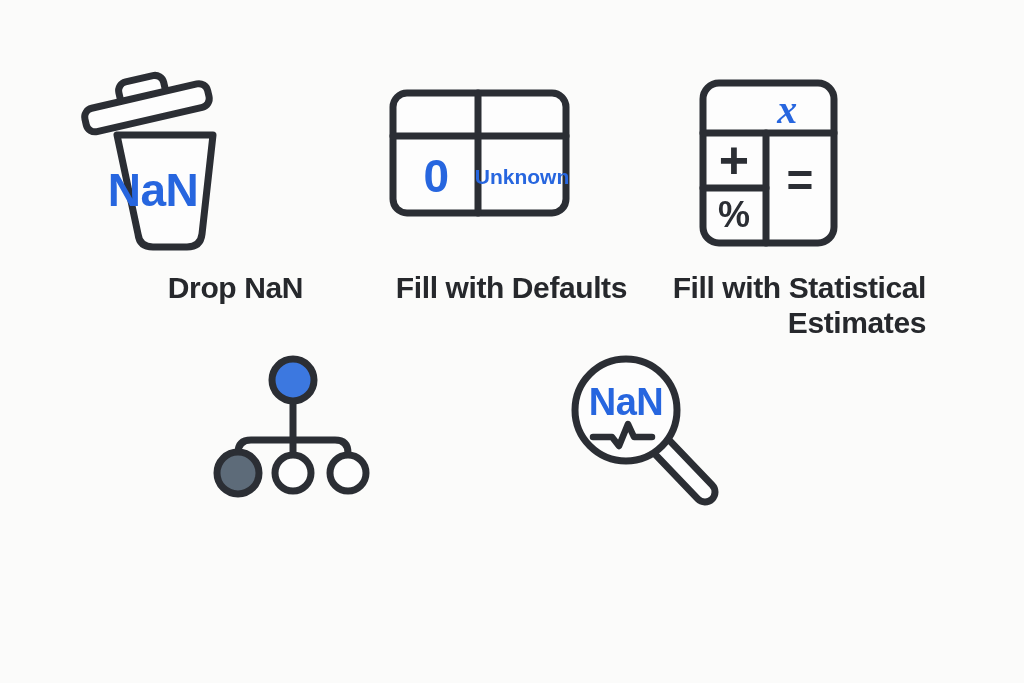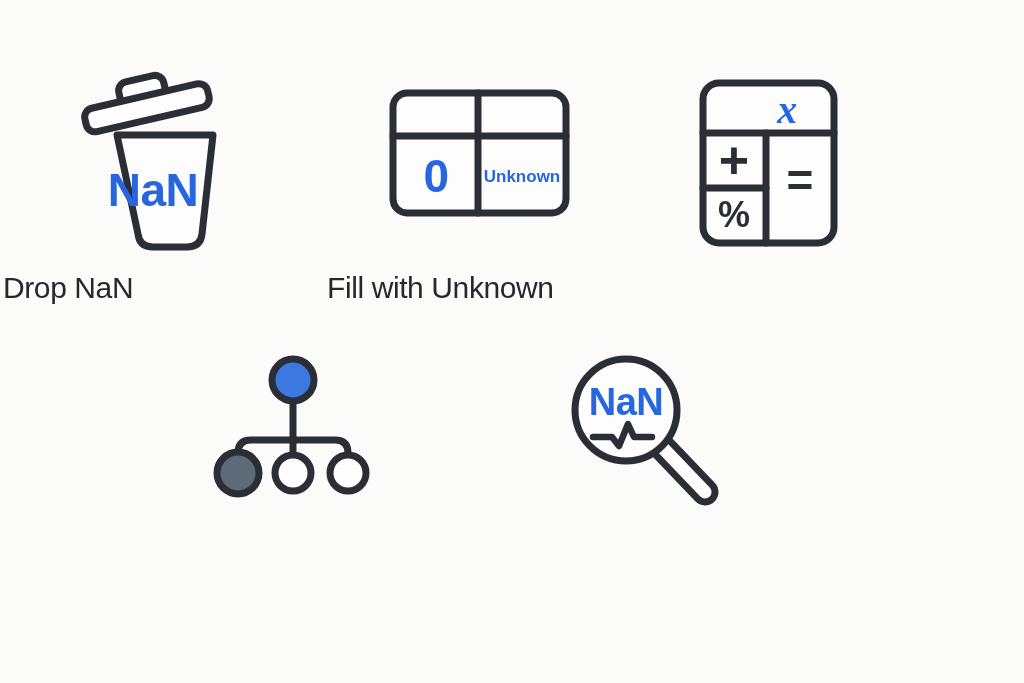--- a/index.html
+++ b/index.html
@@ -20,22 +20,22 @@
   .icon-text {
     position:absolute; transform:translate(-50%,-50%);
     color:var(--accent-blue); font-weight:bold; white-space:nowrap;
     letter-spacing:-0.5px;
   }
   .dark-sym {
     position:absolute; transform:translate(-50%,-50%);
     color:var(--ink); font-weight:bold; white-space:nowrap;
   }
   .label {
-    position:absolute; width:300px; text-align:left;
-    font-size:30px; font-weight:400; line-height:35px;
+    position:absolute; width:300px; text-align:right;
+    font-size:30px; font-weight:700; line-height:35px;
     color:var(--label-text); white-space:pre-line; letter-spacing:-0.4px;
   }
 </style>
 </head>
 <body>
 
 <div class="canvas">
 
   <div class="icon-box" style="left:75px; top:72px; width:150px; height:185px;">
     <svg width="150" height="185" viewBox="0 0 150 185">
@@ -49,36 +49,38 @@
   </div>
   <div class="label" style="left:3px; top:270px;">Drop NaN</div>
 
   <div class="icon-box" style="left:385px; top:85px; width:190px; height:135px;">
     <svg width="190" height="135" viewBox="0 0 190 135">
       <rect class="ink-stroke white-fill" x="8" y="8" width="173" height="120" rx="14"></rect>
       <line class="ink-stroke" x1="93" y1="8" x2="93" y2="128"></line>
       <line class="ink-stroke" x1="8" y1="51" x2="181" y2="51"></line>
     </svg>
     <span class="icon-text" style="left:51px; top:91px; font-size:46px;">0</span>
-    <span class="icon-text" style="left:137px; top:92px; font-size:17px; letter-spacing:0;">Unknown</span>
+    <span class="icon-text" style="left:137px; top:92px; font-size:21px; letter-spacing:0;">Unknown</span>
   </div>
-  <div class="label" style="left:327px; top:270px;">Fill with Unknown</div>
+  <div class="label" style="left:327px; top:270px;">Fill with Defaults</div>
 
   <div class="icon-box" style="left:695px; top:75px; width:150px; height:175px;">
     <svg width="150" height="175" viewBox="0 0 150 175">
       <rect class="ink-stroke white-fill" x="8" y="8" width="131" height="160" rx="16"></rect>
       <line class="ink-stroke" x1="8" y1="58" x2="139" y2="58"></line>
       <line class="ink-stroke" x1="71" y1="58" x2="71" y2="168"></line>
       <line class="ink-stroke" x1="8" y1="113" x2="71" y2="113"></line>
     </svg>
     <span class="icon-text" style="left:92px; top:34px; font-size:40px; font-family:'Liberation Serif',serif; font-style:italic;">x</span>
     <span class="dark-sym" style="left:39px; top:85px; font-size:52px; font-weight:600;">+</span>
     <span class="dark-sym" style="left:39px; top:140px; font-size:36px;">%</span>
     <span class="dark-sym" style="left:105px; top:105px; font-size:46px;">=</span>
   </div>
+  <div class="label" style="left:626px; top:270px;">Fill with Statistical
+Estimates</div>
 
   <div class="icon-box" style="left:200px; top:340px; width:200px; height:165px;">
     <svg width="200" height="165" viewBox="0 0 200 165">
       <line class="ink-stroke" x1="93" y1="40" x2="93" y2="133"></line>
       <path class="ink-stroke" d="M38,133 L38,113 Q38,100 51,100 L135,100 Q148,100 148,113 L148,133"></path>
       <circle class="ink-stroke" cx="93" cy="40" r="21" style="fill:var(--circle-blue);"></circle>
       <circle class="ink-stroke" cx="38" cy="133" r="21" style="fill:var(--slate);"></circle>
       <circle class="ink-stroke white-fill" cx="93" cy="133" r="18"></circle>
       <circle class="ink-stroke white-fill" cx="148" cy="133" r="18"></circle>
     </svg>

